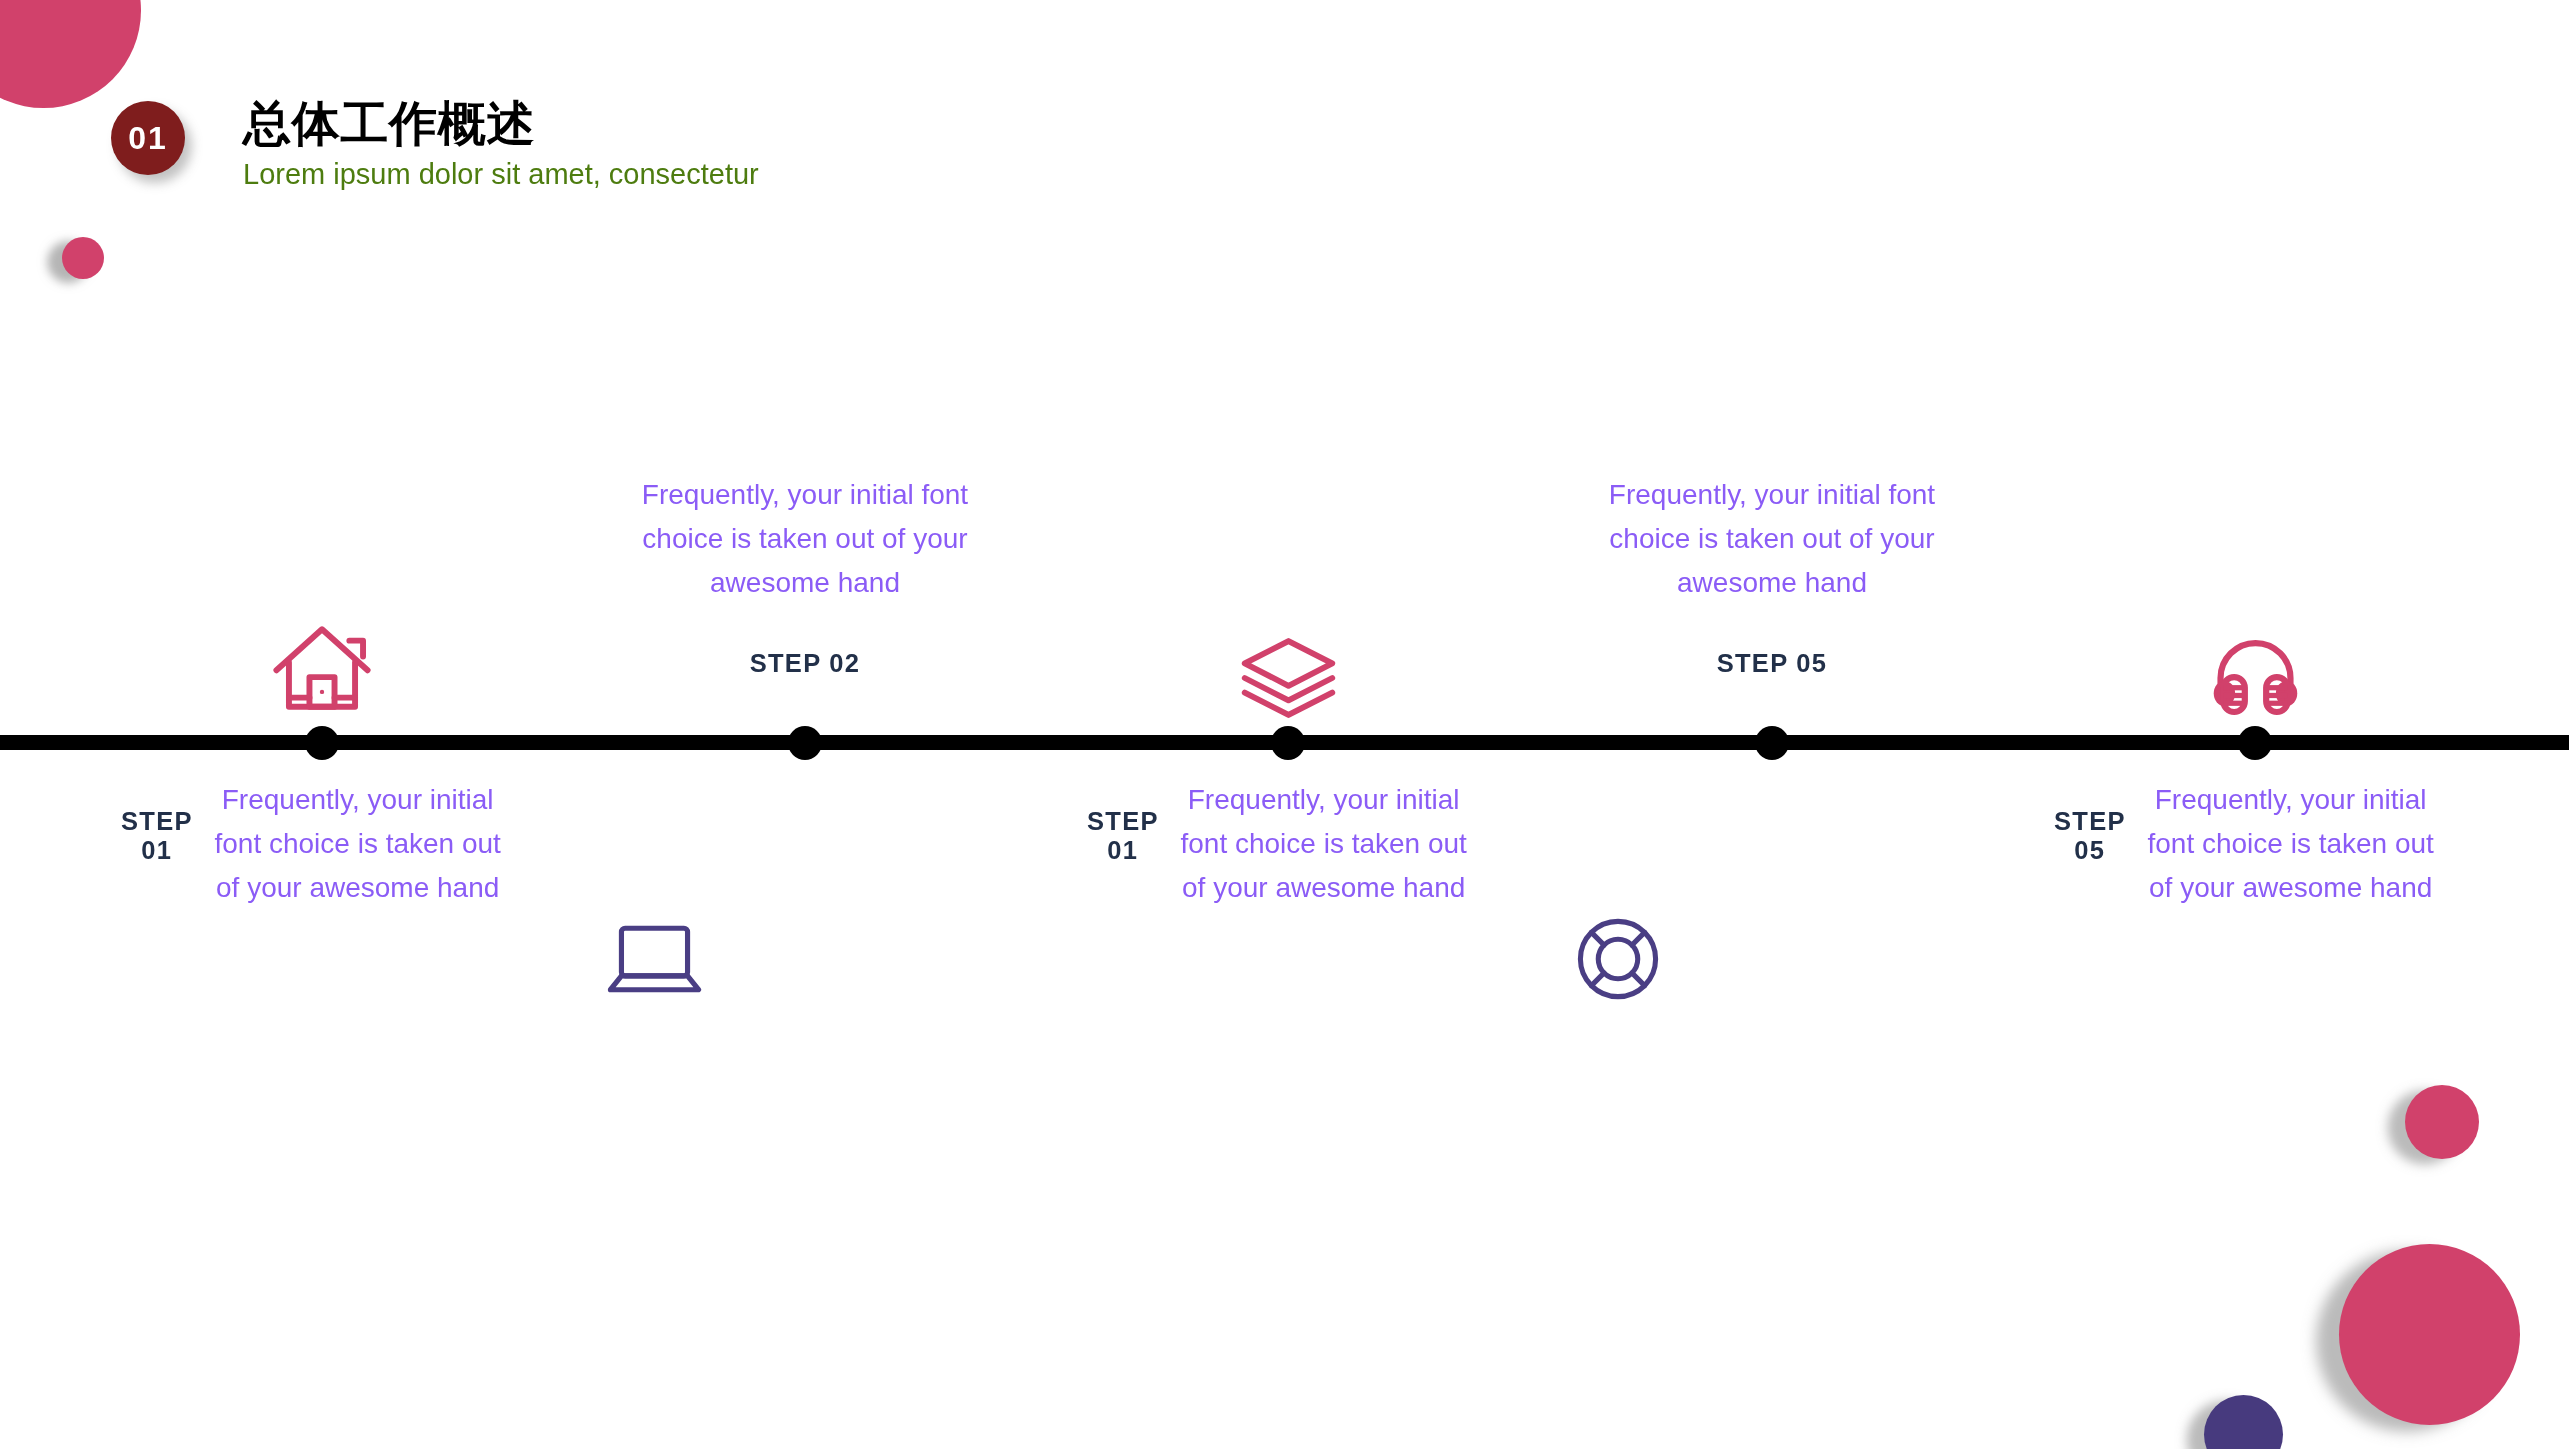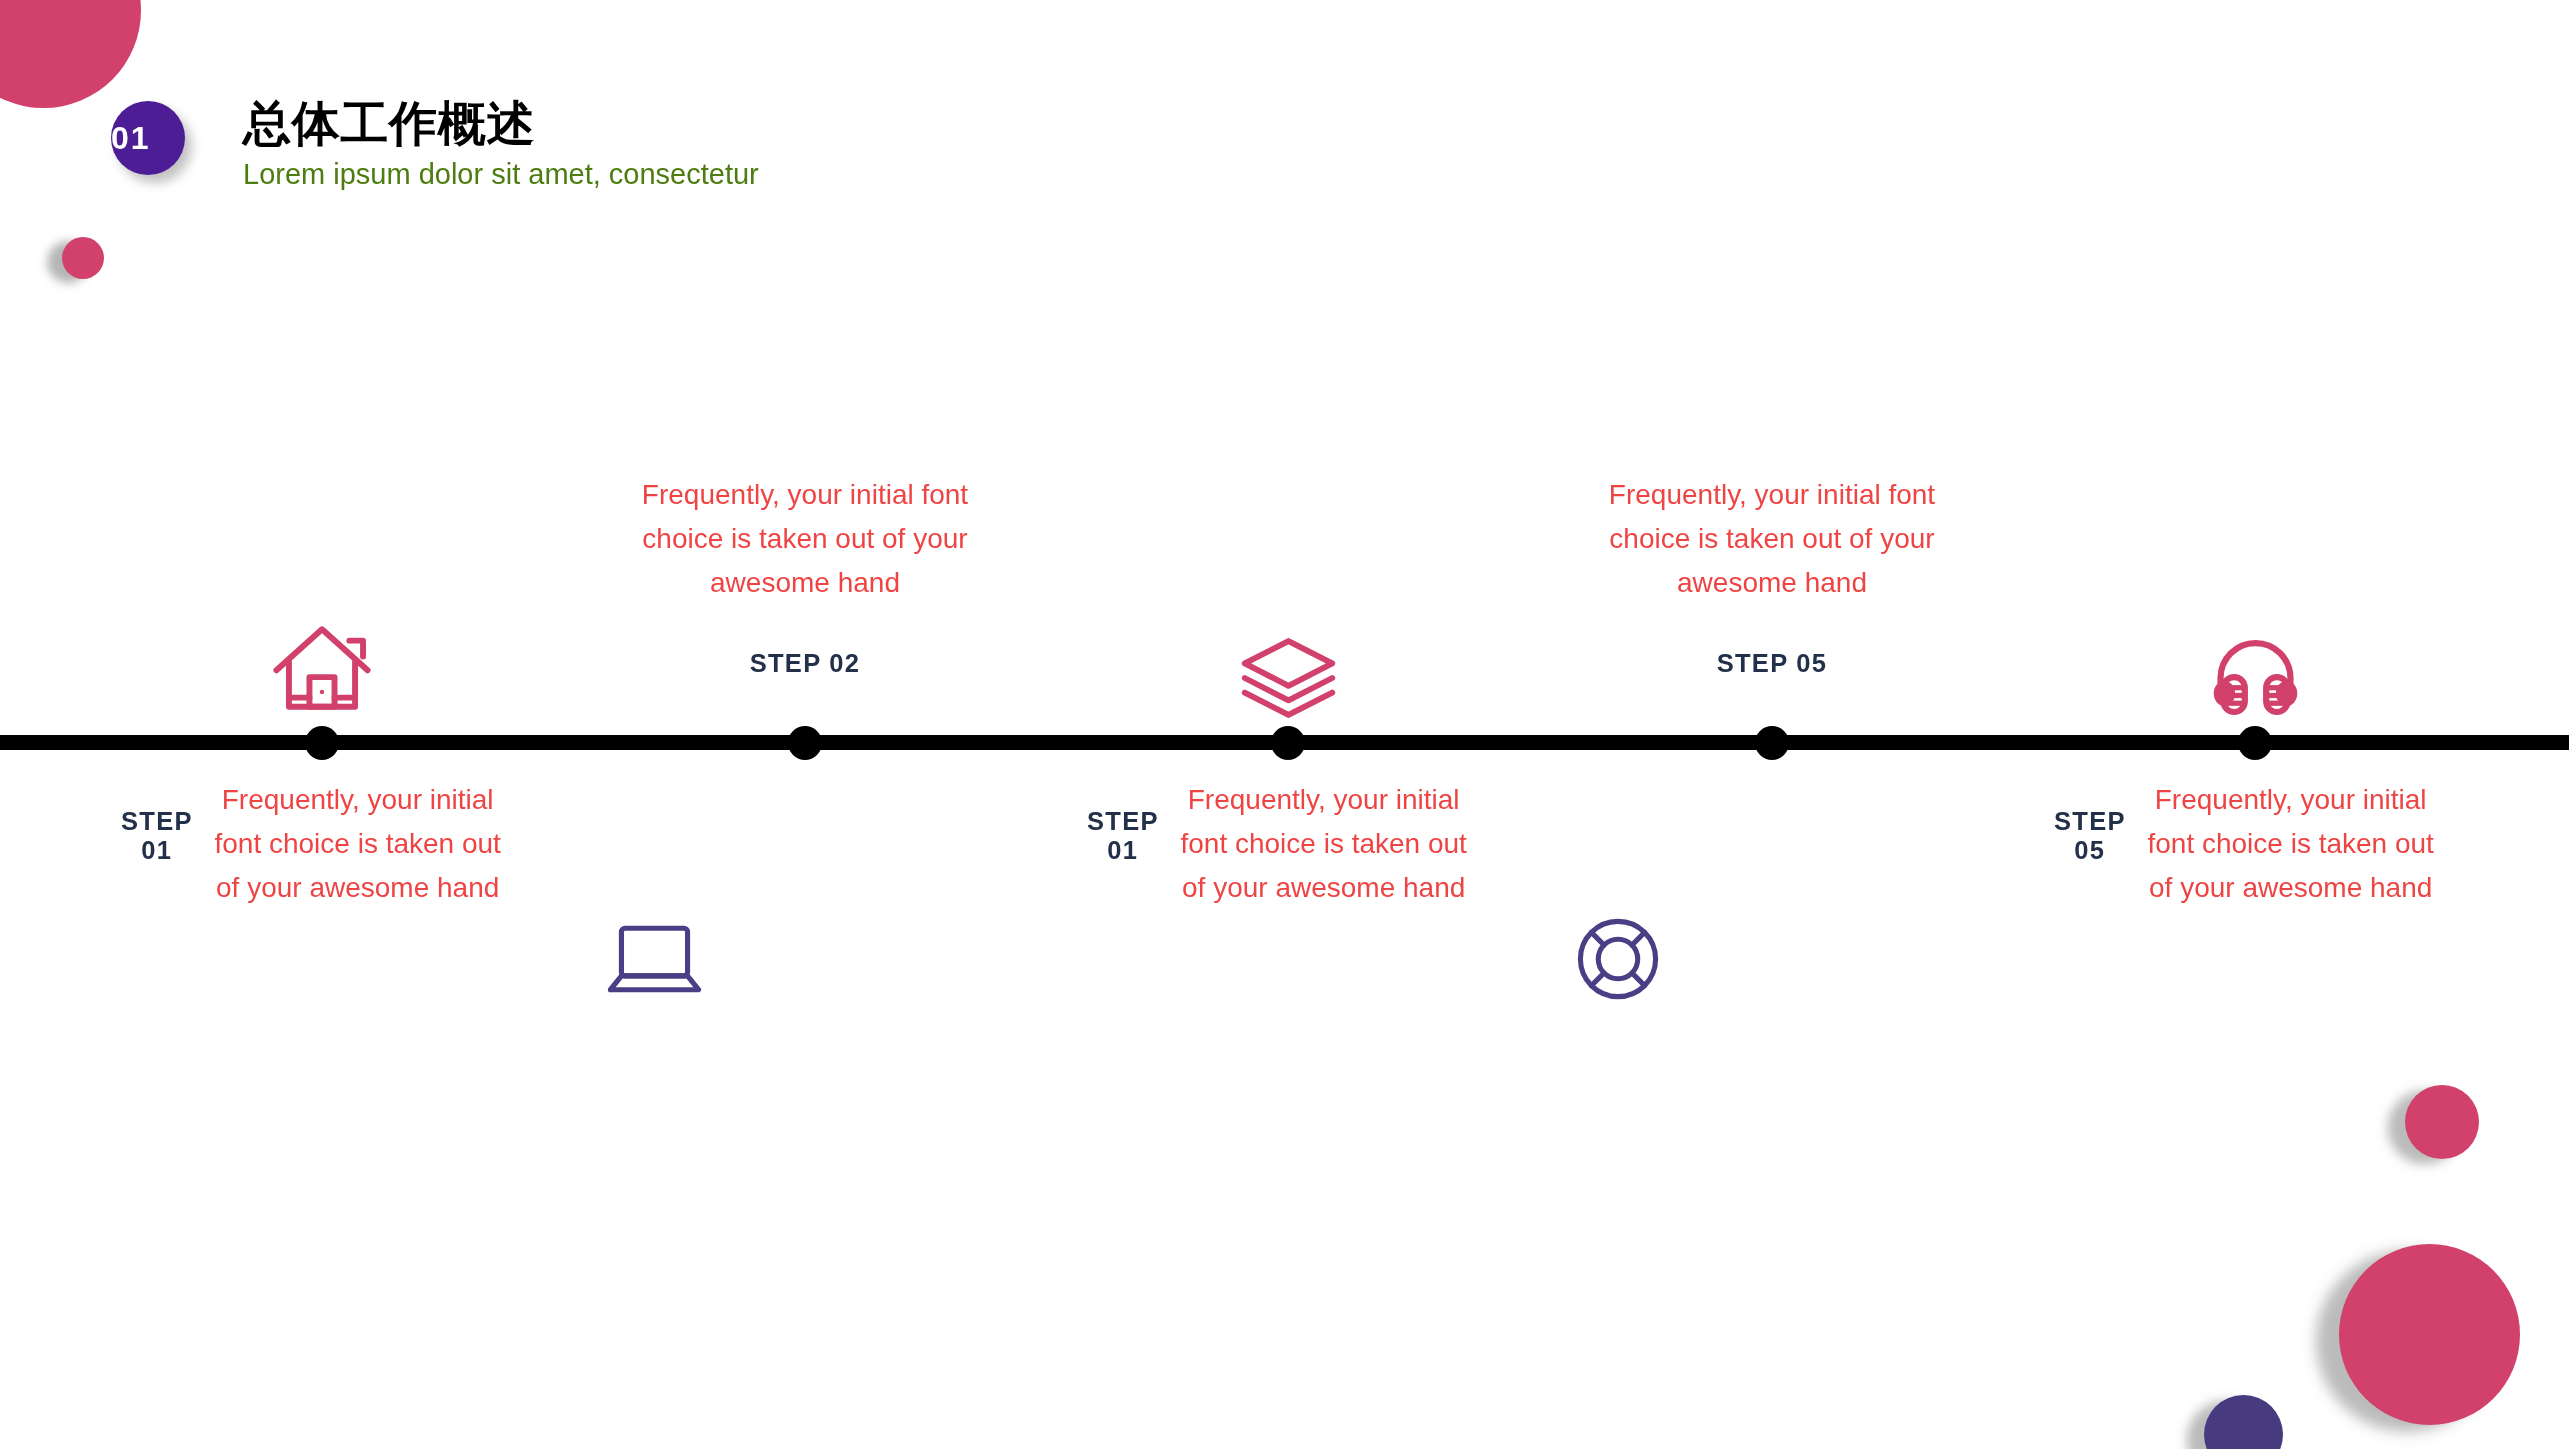--- a/index.html
+++ b/index.html
@@ -70,25 +70,25 @@
     width: 100%;
     height: 241px;
   }
   .badge {
     position: absolute;
     left: 111px;
     top: 101px;
     width: 74px;
     height: 74px;
     border-radius: 50%;
-    background: #4c1d95;
+    background: #7f1d1d;
     color: #ffffff;
     display: flex;
     align-items: center;
-    justify-content: flex-start;
+    justify-content: center;
     font-size: 32px;
     font-weight: bold;
     letter-spacing: 2px;
     box-shadow: 6.7px 8px 10.7px rgba(120,120,120,0.45);
   }
   .title-block {
     position: absolute;
     left: 243px;
     top: 99px;
   }
@@ -145,21 +145,21 @@
   }
   .step-col.below {
     top: 778px;
     height: 376px;
     display: flex;
     justify-content: flex-start;
   }
   .step-desc {
     font-size: 28px;
     line-height: 1.58;
-    color: #ef4444;
+    color: #8b5cf6;
     font-weight: normal;
     padding: 0 20px;
   }
   .step-label {
     font-size: 25.5px;
     font-weight: bold;
     color: #223049;
     letter-spacing: 1.3px;
     font-family: "Liberation Sans", sans-serif;
     margin-top: 29px;

